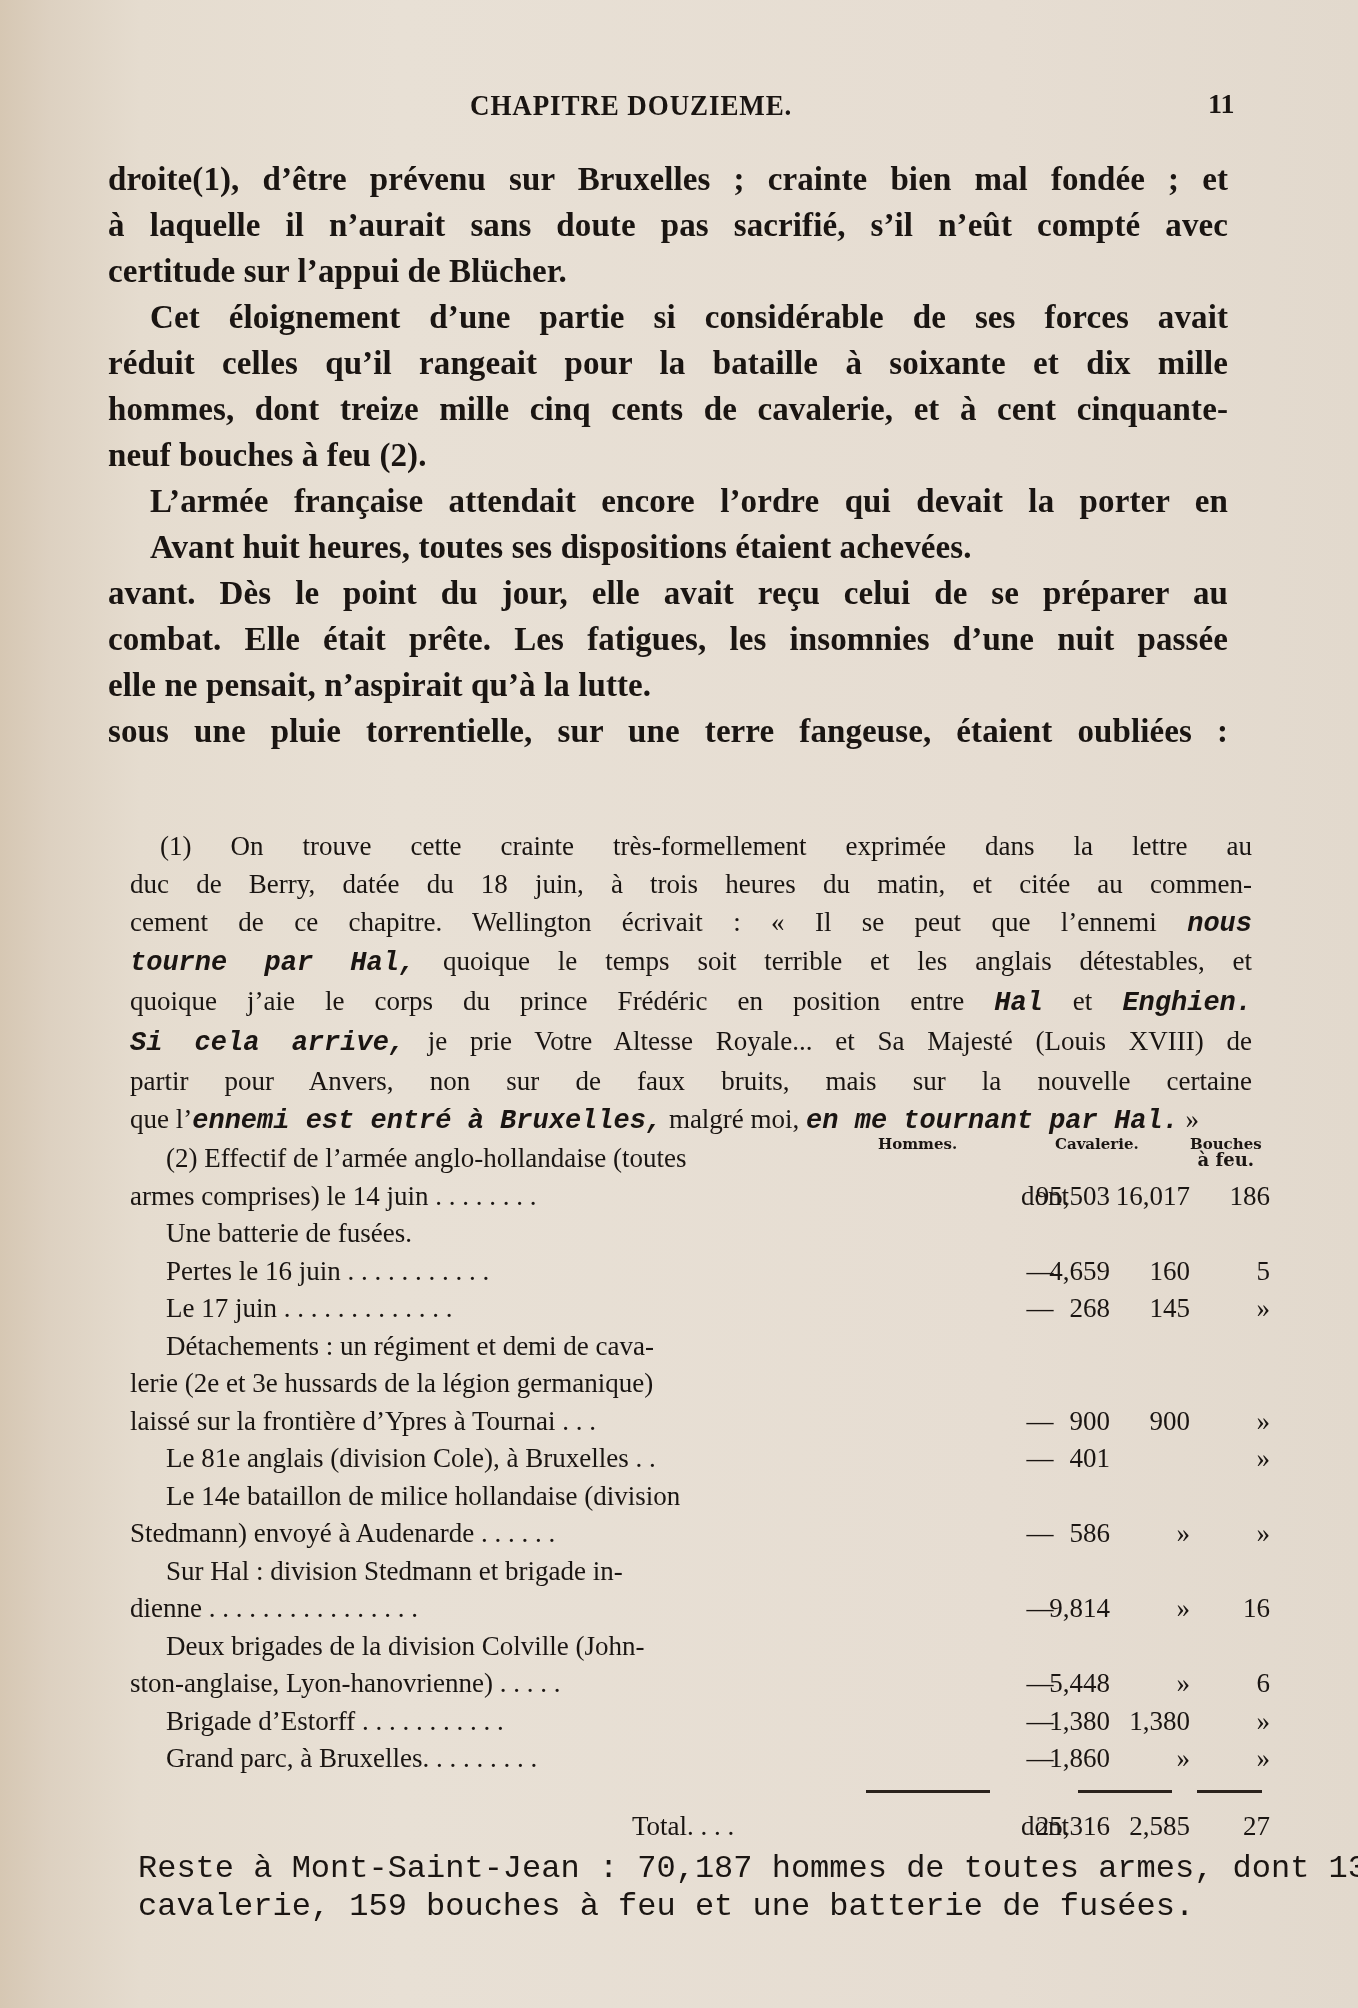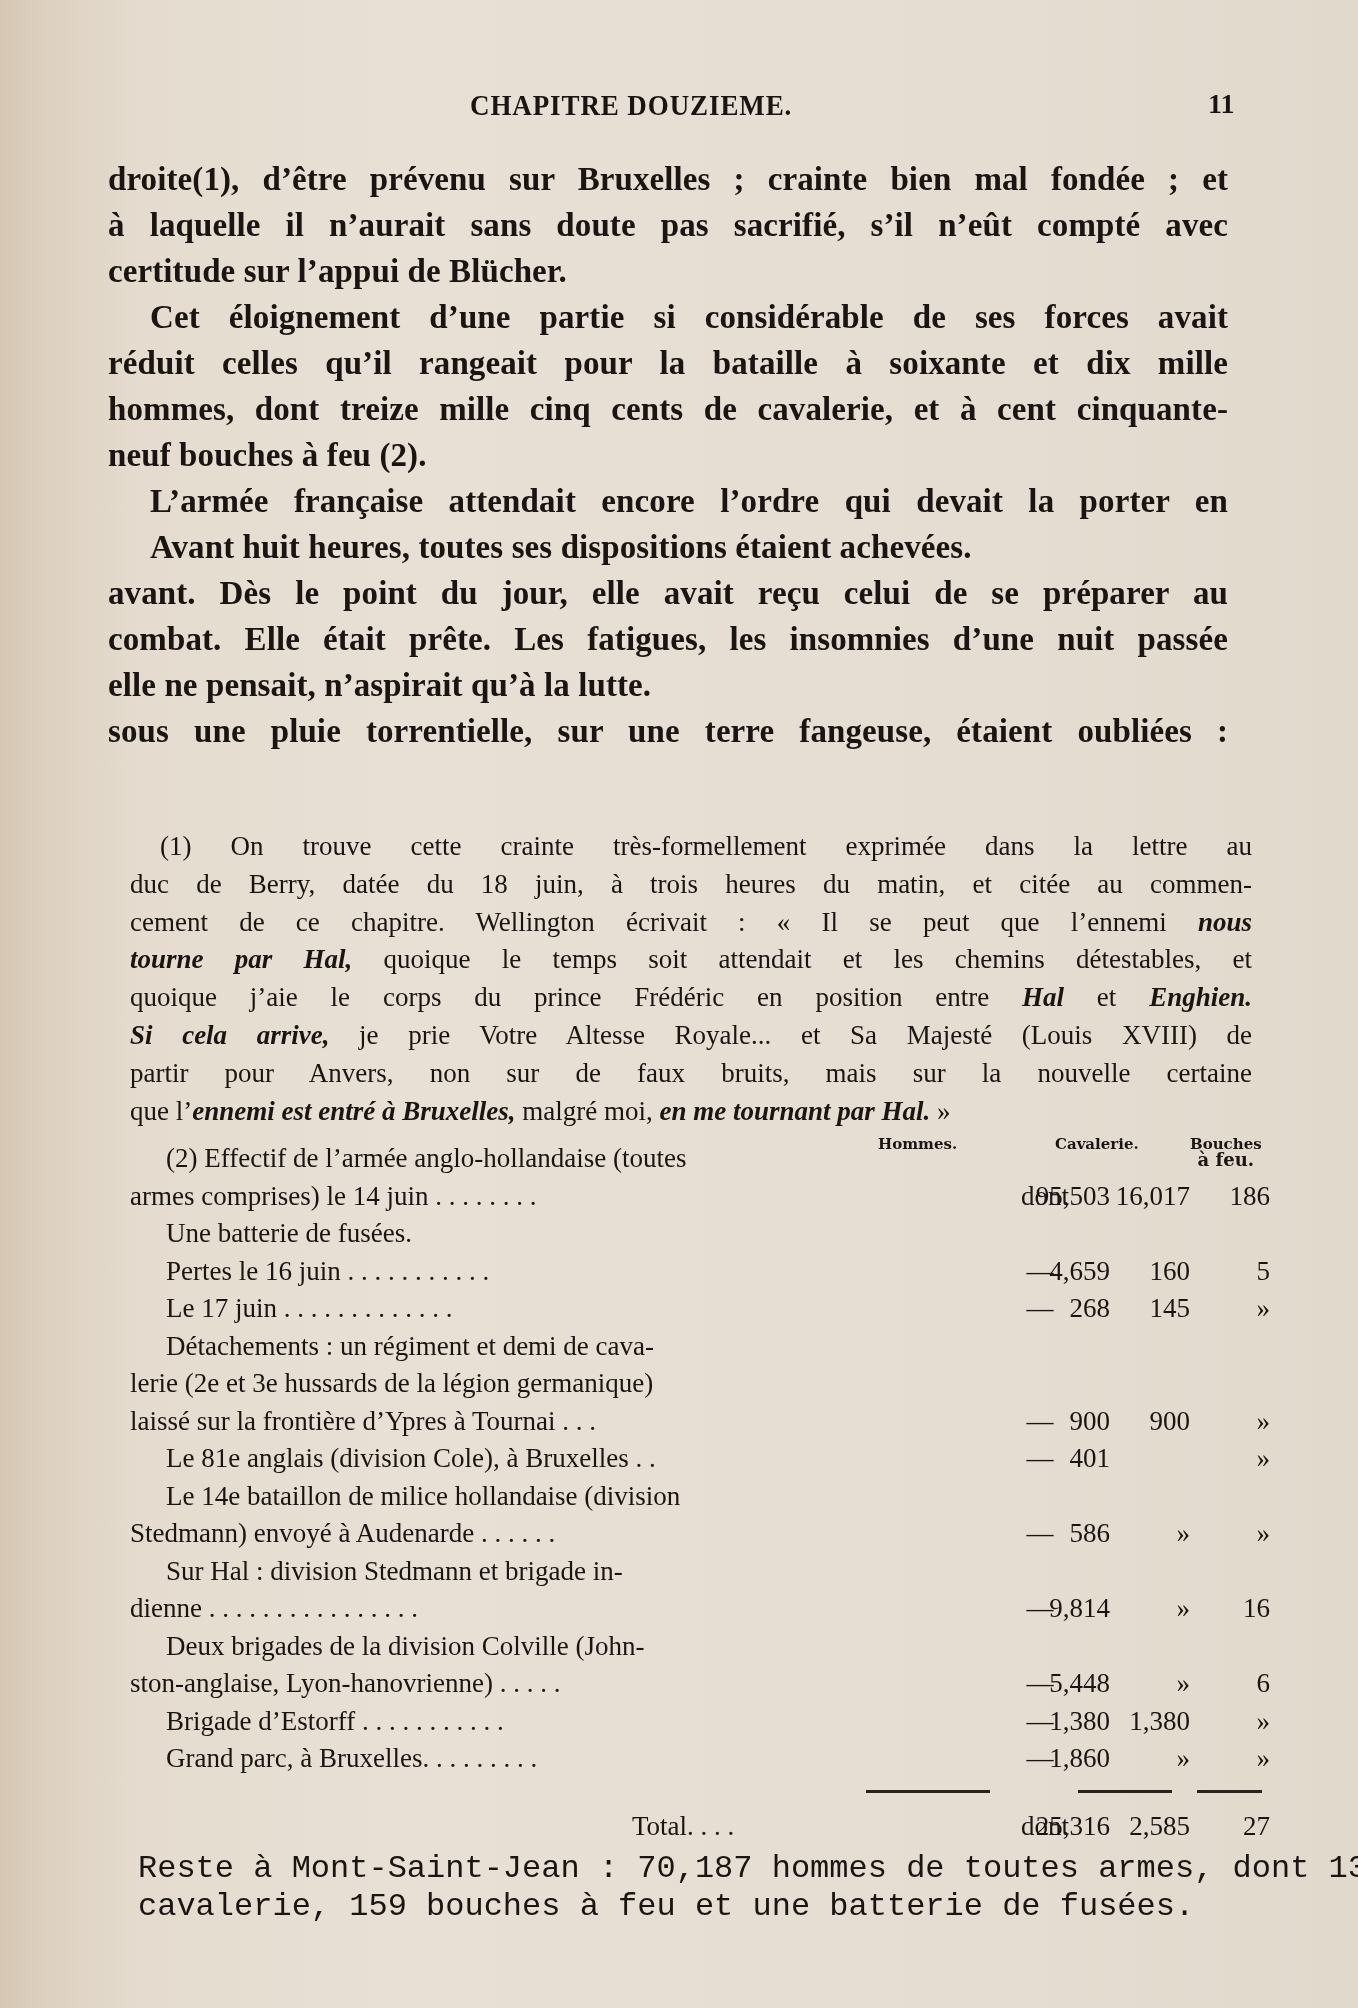--- a/index.html
+++ b/index.html
@@ -29,21 +29,21 @@
   }
   .body-text .line { display:block; text-align:justify; text-align-last:justify; white-space:nowrap; }
   .body-text .line.last { text-align-last:left; }
   .indent { padding-left:42px; }
   .fn-block {
     position:absolute; left:130px; top:828px; width:1122px;
     font-size:27px; line-height:37.8px; font-family:"Liberation Serif", serif;
   }
   .fn-block .line { display:block; text-align:justify; text-align-last:justify; white-space:nowrap; }
   .fn-block .line.last { text-align-last:left; }
-  .fn-block i { font-weight:bold; }
+  .fn-block i { font-weight:bold;font-family:Liberation Mono, monospace; }
   .table-block {
     position:absolute; left:130px; top:1140px; width:1140px;
     font-size:27px; line-height:37.5px; font-family:"Liberation Serif", serif;
   }
   .trow { position:relative; height:37.5px; white-space:nowrap; }
   .trow .label { position:absolute; left:0; top:0; }
   .trow .label.ind { left:36px; }
   .trow .c-men { position:absolute; right:160px; top:0; width:140px; text-align:right; }
   .trow .c-sep { position:absolute; left:880px; top:0; width:60px; text-align:center; }
   .trow .c-cav { position:absolute; left:950px; top:0; width:110px; text-align:right; }
@@ -83,21 +83,21 @@
     <span class="line">avant. Dès le point du jour, elle avait reçu celui de se préparer au</span>
     <span class="line">combat. Elle était prête. Les fatigues, les insomnies d’une nuit passée</span>
     <span class="line last">elle ne pensait, n’aspirait qu’à la lutte.</span>
     <span class="line">sous une pluie torrentielle, sur une terre fangeuse, étaient oubliées :</span>
   </div>
 
   <div class="fn-block" id="fn1">
       <span class="line " style="padding-left: 30px;"><span>(1) On trouve cette crainte très-formellement exprimée dans la lettre au</span></span>
       <span class="line"><span>duc de Berry, datée du 18 juin, à trois heures du matin, et citée au commen-</span></span>
       <span class="line"><span>cement de ce chapitre. Wellington écrivait : « Il se peut que l’ennemi </span><i>nous</i></span>
-      <span class="line"><i>tourne par Hal,</i><span> quoique le temps soit attendait et les chemins détestables, et</span></span>
+      <span class="line"><i>tourne par Hal,</i><span> quoique le temps soit terrible et les anglais détestables, et</span></span>
       <span class="line"><span>quoique j’aie le corps du prince Frédéric en position entre </span><i>Hal</i><span> et </span><i>Enghien.</i></span>
       <span class="line"><i>Si cela arrive,</i><span> je prie Votre Altesse Royale... et Sa Majesté (Louis XVIII) de</span></span>
       <span class="line"><span>partir pour Anvers, non sur de faux bruits, mais sur la nouvelle certaine</span></span>
       <span class="line last"><span>que l’</span><i>ennemi est entré à Bruxelles,</i><span> malgré moi, </span><i>en me tournant par Hal.</i><span> »</span></span>
     </div>
 
   <div class="table-block" id="fn2">
     <span class="col-head h-men">Hommes.</span>
     <span class="col-head h-cav">Cavalerie.</span>
     <span class="col-head h-bou">

